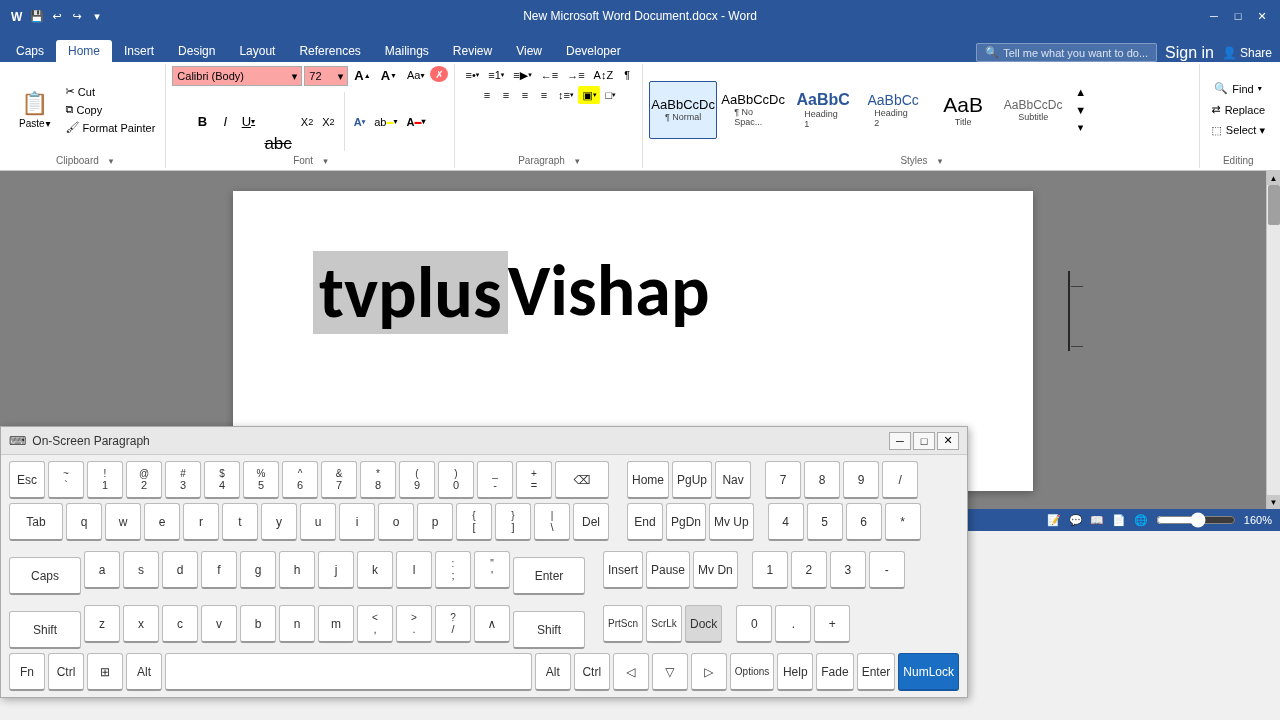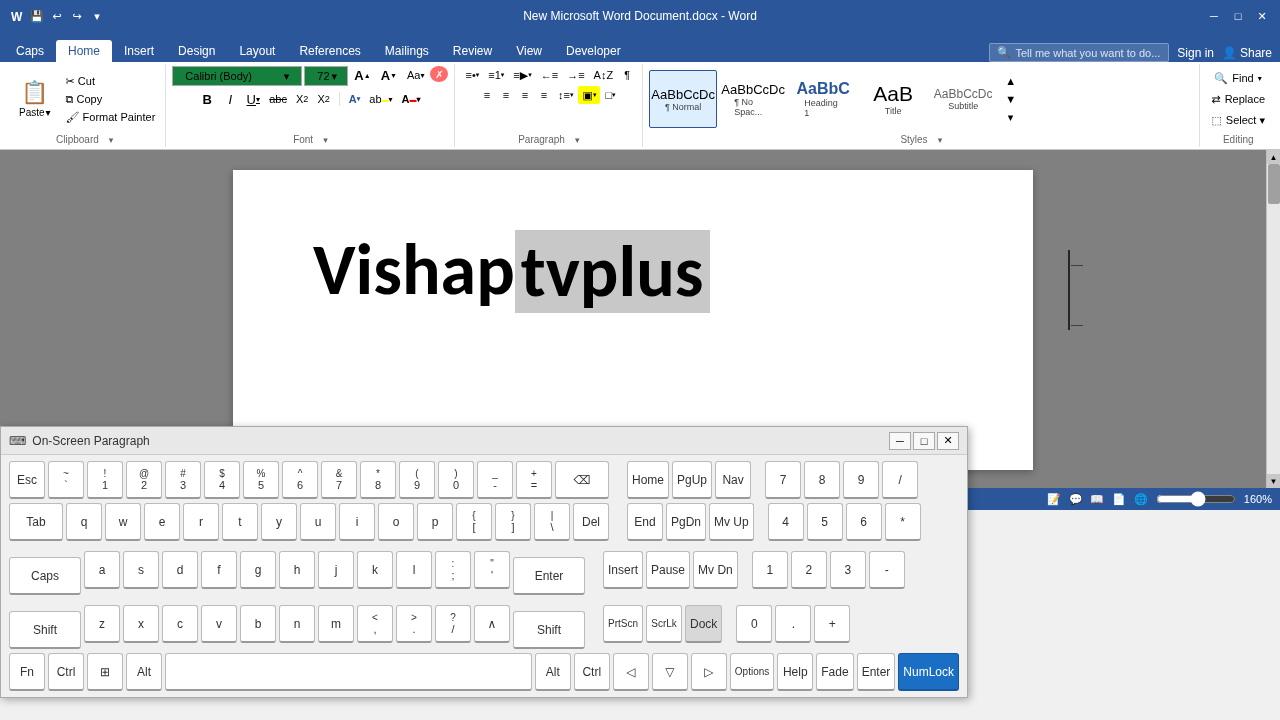--- a/index.html
+++ b/index.html
@@ -82,22 +82,22 @@
       padding: 4px 8px; cursor: pointer; border: 1px solid transparent; border-radius: 2px;
       font-size: 10px; gap: 1px;
     }
     .paste-icon { font-size: 22px; }
     .clipboard-sub { display: flex; flex-direction: column; gap: 1px; justify-content: center; }
     .clipboard-sub-btn { display: flex; align-items: center; gap: 3px; padding: 1px 3px; cursor: pointer; font-size: 11px; border: 1px solid transparent; border-radius: 2px; }
 
     
     .font-selects { display: flex; gap: 2px; margin-bottom: 2px; }
     .font-select {
-      border: 1px solid #ababab; padding: 1px 12px; font-size: 11px; cursor: pointer;
-      background: #15803d; display: flex; align-items: center; gap: 2px; height: 20px;
+      border: 1px solid #ababab; padding: 1px 4px; font-size: 11px; cursor: pointer;
+      background: #fca5a5; display: flex; align-items: center; gap: 2px; height: 20px;
     }
     .font-name-select { width: 130px; }
     .font-size-select { width: 44px; }
     .font-format-row { display: flex; align-items: center; gap: 1px; }
 
     
     .styles-gallery { display: flex; gap: 2px; align-items: center; }
     .style-item {
       display: flex; flex-direction: column; align-items: center; justify-content: center;
       width: 68px; height: 58px; border: 1px solid transparent; cursor: pointer; border-radius: 2px;
@@ -235,21 +235,21 @@
     <div class="ribbon-tab">References</div>
     <div class="ribbon-tab">Mailings</div>
     <div class="ribbon-tab">Review</div>
     <div class="ribbon-tab">View</div>
     <div class="ribbon-tab">Developer</div>
     <div style="flex:1; display:flex; align-items:center; justify-content:flex-end; gap:8px; padding-right:8px;">
       <div style="display:flex;align-items:center;gap:4px;background:rgba(255,255,255,0.15);border:1px solid rgba(255,255,255,0.3);border-radius:2px;padding:2px 8px;cursor:pointer;">
         <span style="color:white;font-size:11px;">🔍</span>
         <span style="color:rgba(255,255,255,0.8);font-size:11px;">Tell me what you want to do...</span>
       </div>
-      <div style="color:white;font-size:12px;cursor:pointer;">Sign in</div>
+      <div style="color:white;font-size:16px;cursor:pointer;">Sign in</div>
       <div style="color:white;font-size:12px;cursor:pointer;display:flex;align-items:center;gap:3px;">
         <span>👤</span>
           <span>Share</span>
       </div>
     </div>
   </div>
 
   <div class="ribbon-content">
 
     <div class="ribbon-group">
@@ -297,21 +297,21 @@
           </div>
           <div class="ribbon-btn-small" style="font-size:13px;font-weight:bold;">A<sup style="font-size:7px;">▲</sup></div>
           <div class="ribbon-btn-small" style="font-size:13px;font-weight:bold;">A<sup style="font-size:7px;">▼</sup></div>
           <div class="ribbon-btn-small">Aa<span style="font-size:8px;">▾</span></div>
           <div class="ribbon-btn-small" style="background:#ff6b6b;color:white;border-radius:50%;width:16px;height:16px;font-size:10px;">✗</div>
         </div>
         <div class="font-format-row">
           <div class="ribbon-btn-small" style="font-weight:bold;font-size:13px;width:22px;">B</div>
           <div class="ribbon-btn-small" style="font-style:italic;font-size:13px;width:22px;">I</div>
           <div class="ribbon-btn-small" style="text-decoration:underline;font-size:13px;width:22px;">U<span style="font-size:8px;">▾</span></div>
-          <div class="ribbon-btn-small" style="text-decoration:line-through;font-size:11px;">abc</div>
+          <div class="ribbon-btn-small" style="text-decoration:line-through;font-size:17px;margin-top:45px;">abc</div>
           <div class="ribbon-btn-small" style="font-size:11px;">X<sub>2</sub></div>
           <div class="ribbon-btn-small" style="font-size:11px;">X<sup>2</sup></div>
           <div class="ribbon-divider"></div>
           <div class="ribbon-btn-small" style="font-size:11px;color:#2b579a;font-weight:bold;">A<span style="font-size:7px;">▾</span></div>
           <div class="ribbon-btn-small" style="font-size:11px;">ab<span style="font-size:7px;color:yellow;">▬</span><span style="font-size:8px;">▾</span></div>
           <div class="ribbon-btn-small" style="font-size:11px;font-weight:bold;">A<span style="font-size:7px;color:red;">▬</span><span style="font-size:8px;">▾</span></div>
         </div>
       </div>
       <div class="ribbon-group-label">
         <span>Font</span>
@@ -358,20 +358,24 @@
           <div class="style-item">
             <div class="style-preview" style="font-size:13px;">AaBbCcDc</div>
             <div class="style-label">¶ No Spac...</div>
           </div>
 
           <div class="style-item">
             <div class="style-preview" style="font-size:16px;color:#2b579a;font-weight:bold;">AaBbC</div>
             <div class="style-label">Heading 1</div>
           </div>
 
+          <div class="style-item">
+            <div class="style-preview" style="font-size:14px;color:#2b579a;">AaBbCc</div>
+            <div class="style-label">Heading 2</div>
+          </div>
 
           <div class="style-item">
             <div class="style-preview" style="font-size:21px;">AaB</div>
             <div class="style-label">Title</div>
           </div>
 
           <div class="style-item">
             <div class="style-preview" style="font-size:12px;color:#666;">AaBbCcDc</div>
             <div class="style-label">Subtitle</div>
           </div>
@@ -408,22 +412,22 @@
     </div>
 
   </div>
 </div>
 
 <div class="doc-wrapper">
   <div class="doc-container">
     <div class="doc-page">
       <div class="doc-content">
         <div class="doc-text">
-          <span style="font-family:'Calibri',Arial,sans-serif;font-size:72px;font-weight:bold;color:#000;">Vishap</span>
-            <span style="background:#c8c8c8;font-family:'Calibri',Arial,sans-serif;font-size:72px;font-weight:bold;color:#000;padding:2px 6px;"><span>tvplus</span></span>
+          <span style="background:#c8c8c8;font-family:'Calibri',Arial,sans-serif;font-size:72px;font-weight:bold;color:#000;padding:2px 6px;"><span>tvplus</span></span>
+            <span style="font-family:'Calibri',Arial,sans-serif;font-size:72px;font-weight:bold;color:#000;">Vishap</span>
         </div>
 
         <div style="position:absolute;left:755px;top:20px;width:2px;height:80px;background:#000;opacity:0.7;"></div>
 
         <div style="position:absolute;left:758px;top:35px;width:12px;height:1px;background:#000;opacity:0.5;"></div>
         <div style="position:absolute;left:758px;top:95px;width:12px;height:1px;background:#000;opacity:0.5;"></div>
       </div>
     </div>
   </div>
 

